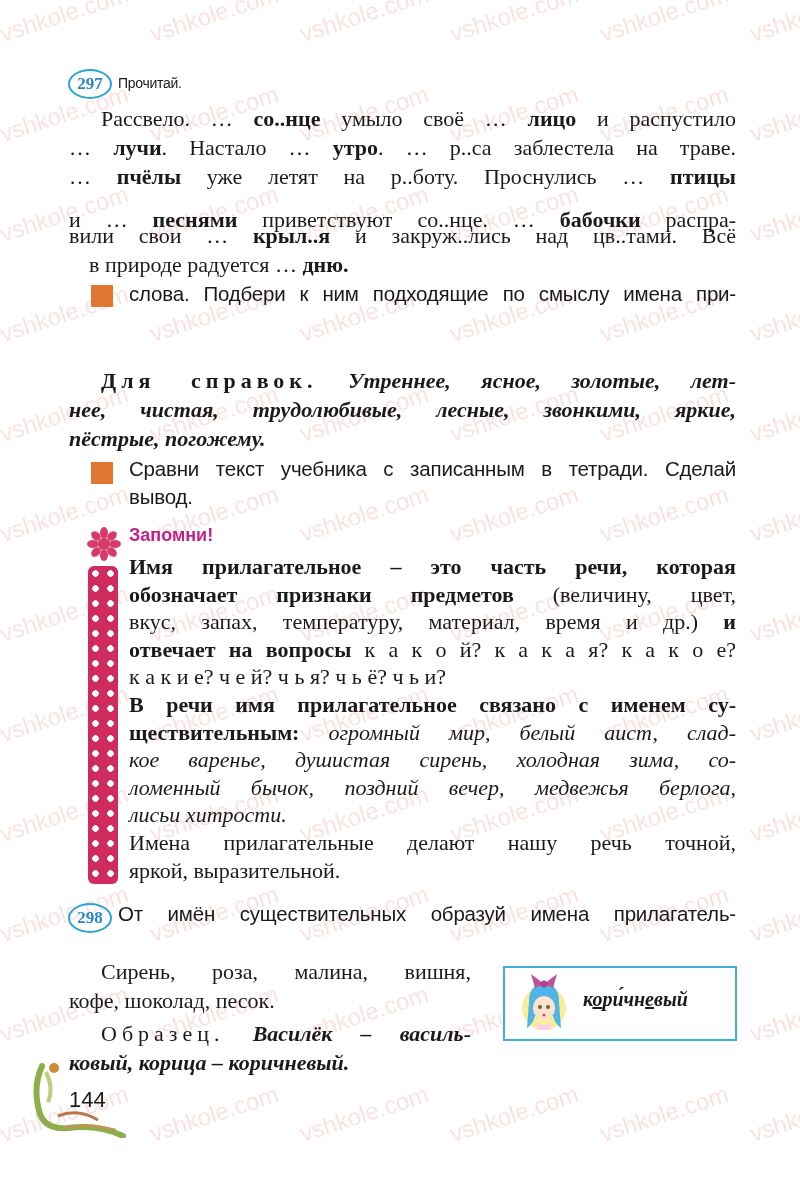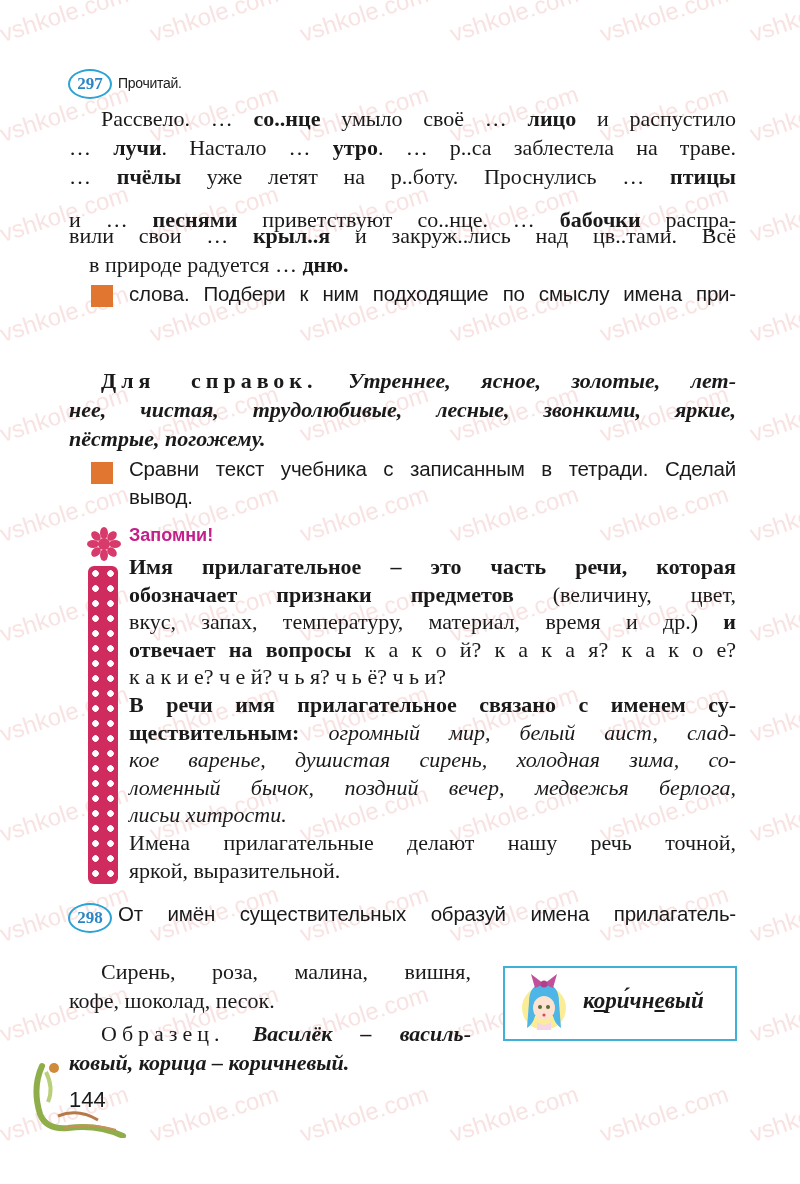--- a/index.html
+++ b/index.html
@@ -32,21 +32,21 @@
     background:
       radial-gradient(circle at 50% 50%, #fff 0 3px, transparent 3.5px) 0 0 / 15px 15px,
       #cf2b5e;
     border-radius: 6px;
   }
   .flower { position: absolute; left: 86px; top: 526px; width: 36px; height: 36px; }
   .sample-box {
     position: absolute; left: 503px; top: 966px; width: 234px; height: 75px;
     border: 2px solid #3fb1d9; box-sizing: border-box; background: #fff;
   }
-  .sample-word { position: absolute; left: 78px; top: 20px; font-size: 23px; font-style: italic; font-weight: bold; }
+  .sample-word { position: absolute; left: 78px; top: 20px; font-size: 20px; font-style: italic; font-weight: bold; }
   .u { text-decoration: underline; }
   .page-num { position: absolute; left: 69px; top: 1087px; font-family: "Liberation Sans", sans-serif; font-size: 22px; }
   .ornament { position: absolute; left: 28px; top: 1058px; width: 100px; height: 80px; }
 </style>
 </head>
 <body>
 
 <div class="watermarks" id="wm-layer">
     <span class="wm" style="left: 5px; top: 20px;">vshkole.com</span>
     <span class="wm" style="left: 155px; top: 20px;">vshkole.com</span>

